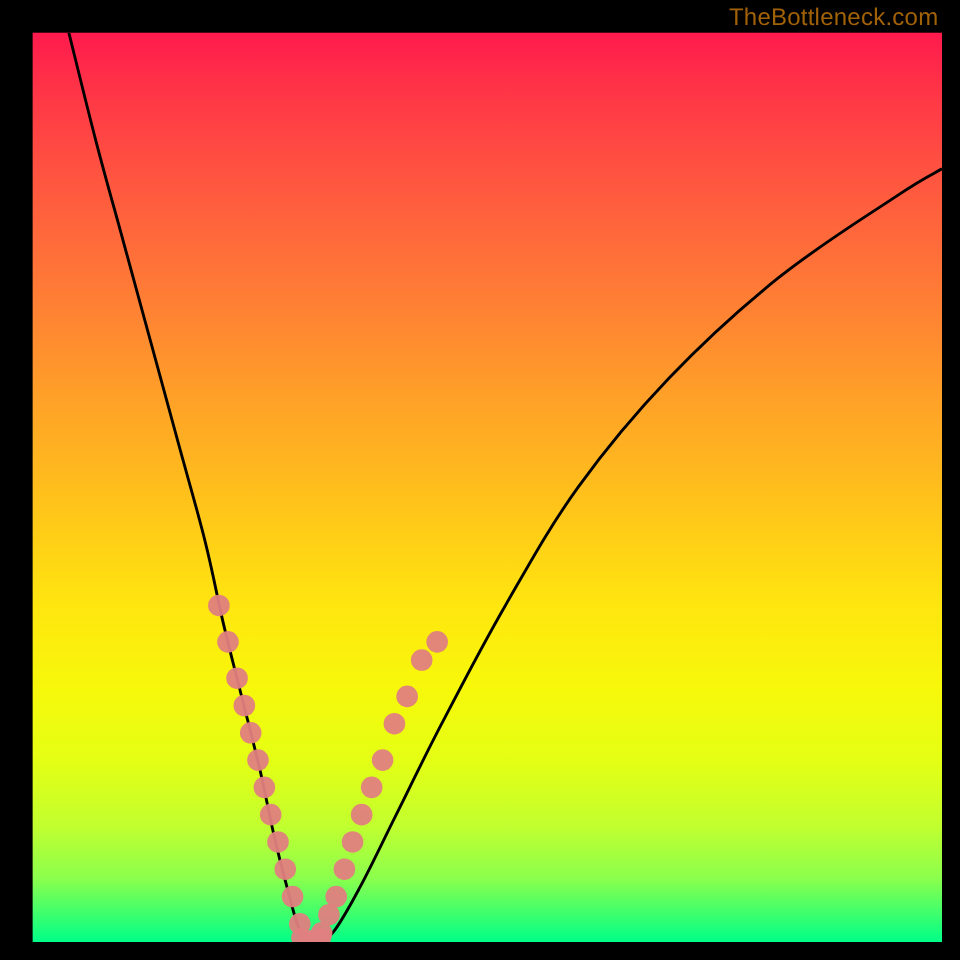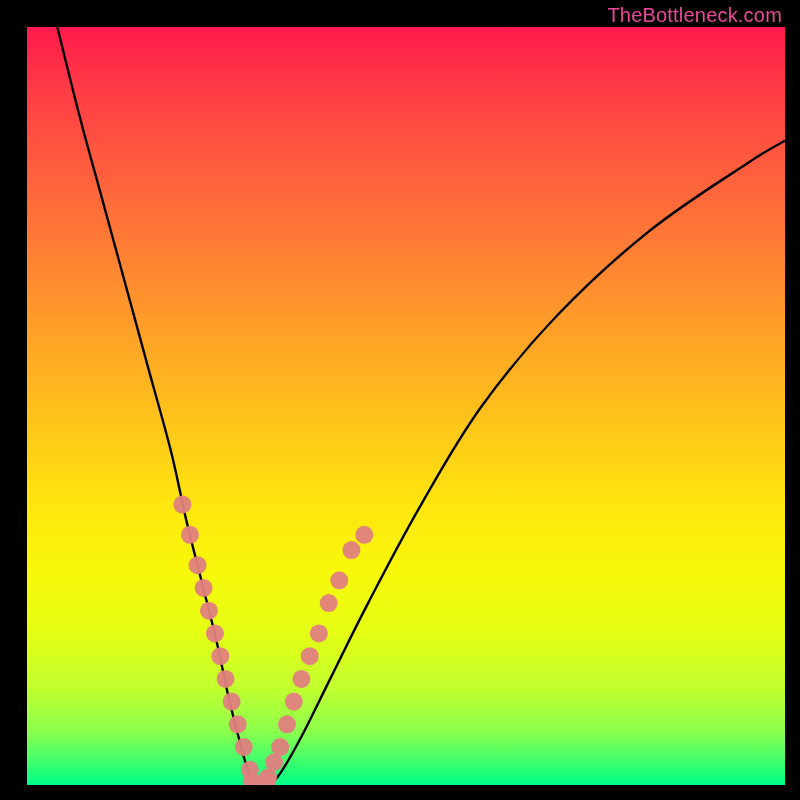--- a/index.html
+++ b/index.html
@@ -41,21 +41,21 @@
       #c3ff2e 87%,
       #8bff4d 93%,
       #3cff6e 97%,
       #00ff88 100%
     );
   }
   .watermark {
     position: absolute;
     top: 4px;
     right: 18px;
-    color: #ec4899;
+    color: #a16207;
     font-size: 20px;
     font-weight: 500;
     letter-spacing: 0.2px;
     z-index: 10;
   }
   svg.curves {
     position: absolute;
     inset: 0;
     width: 758px;
     height: 758px;

